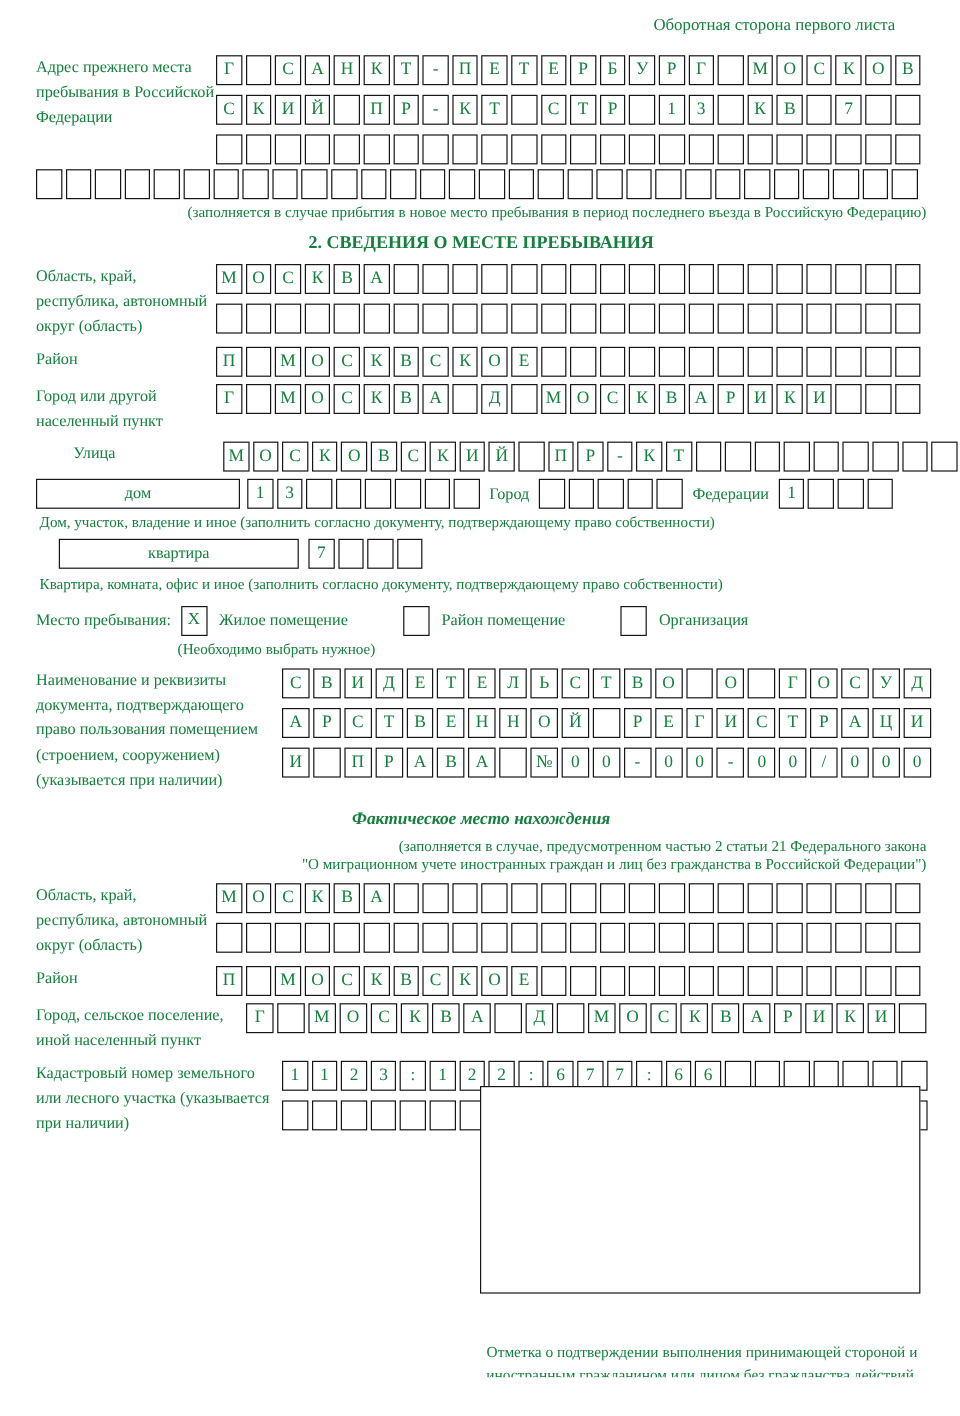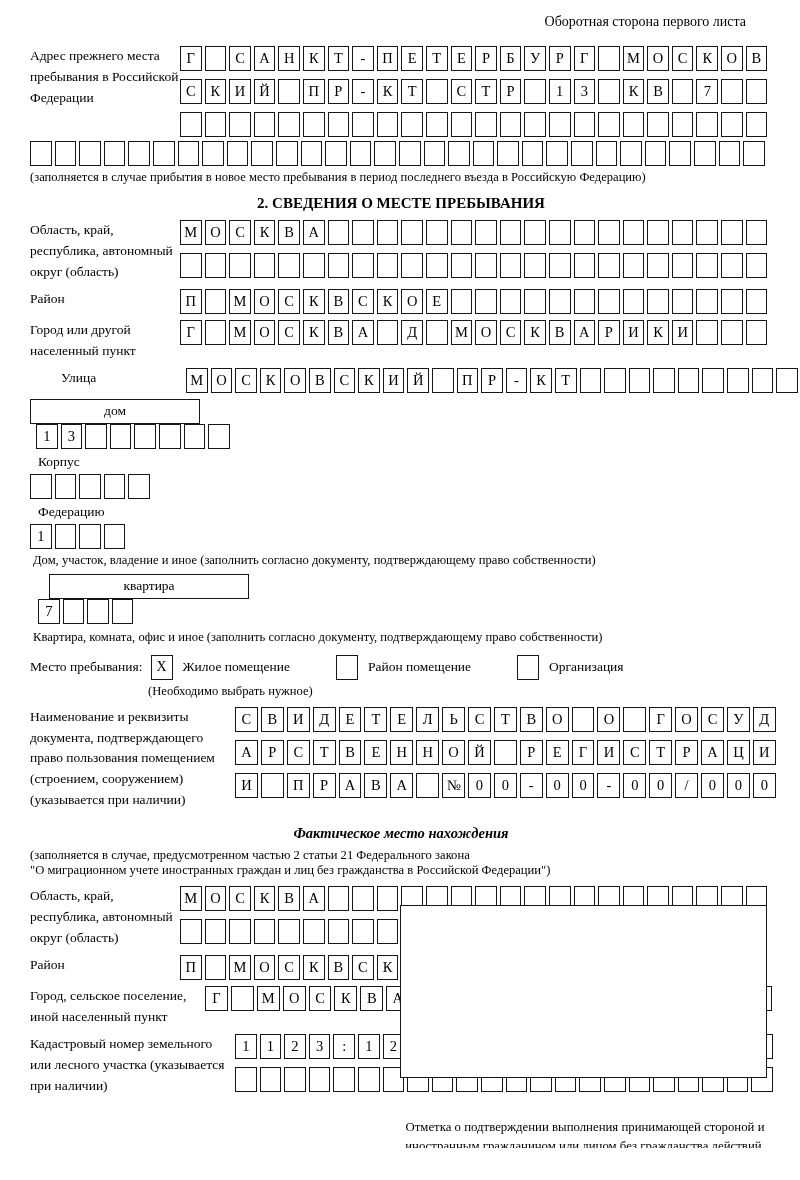--- a/index.html
+++ b/index.html
@@ -1,21 +1,21 @@
 <!DOCTYPE html>
 <html><head>
 <meta charset="utf-8">
 <style>
   html,body{margin:0;padding:0;background:#ffffff;}
   .page{
     position:relative;
     width:800px;height:1148px;
     background:#ffffff;
     font-family:"Liberation Serif","DejaVu Serif",serif;
-    color:#000000;
+    color:#15803d;
     box-sizing:border-box;
     padding:14px 28px 0 30px;
     overflow:hidden;
   }
   .back-note{text-align:right;font-size:14px;padding-right:26px;margin-bottom:16px;}
   .row-flex{display:flex;align-items:flex-start;}
   .label{font-size:13.5px;line-height:1.55;}
   .w150{flex:0 0 150px;}
   .w125{flex:0 0 125px;margin-left:31px;}
   .w175{flex:0 0 175px;}
@@ -27,30 +27,30 @@
     box-sizing:border-box;
     width:21.6px;height:25px;
     border:1.6px solid #161616;
     display:flex;align-items:center;justify-content:center;
     font-size:14.5px;line-height:1;background:#fff;
     flex:0 0 auto;
   }
   .cells-wide .cell{width:22.9px;}
   .mt4{margin-top:4px;} .mt6{margin-top:6px;} .mt8{margin-top:8px;}
   .note{font-size:12.6px;}
-  .note-center{text-align:left;}
+  .note-center{text-align:right;}
   .sec-title{font-weight:bold;font-size:15px;text-align:center;margin:10px 0 8px 0;}
   .sub-title{font-weight:bold;font-size:14.5px;text-align:center;margin:14px 0 6px 0;font-style:italic;}
   .widebox{
     box-sizing:border-box;border:1.6px solid #161616;height:25px;
     display:flex;align-items:center;justify-content:center;
     font-size:13.5px;background:#fff;flex:0 0 auto;
   }
   .inline-label{font-size:13.5px;line-height:25px;padding:0 8px;white-space:nowrap;}
-  .house-row{display:flex;align-items:flex-start;margin-top:6px;flex-direction:column;}
+  .house-row{display:flex;align-items:flex-start;margin-top:6px;}
   .stay-row{display:flex;align-items:center;margin-top:10px;font-size:13.5px;}
   .checkbox{
     box-sizing:border-box;width:22px;height:25px;border:1.6px solid #161616;
     display:inline-flex;align-items:center;justify-content:center;
     font-size:14px;margin:0 10px 0 8px;flex:0 0 auto;
   }
   .opt-gap{width:38px;flex:0 0 auto;}
   .stamp-box{
     box-sizing:border-box;
     position:absolute;left:400px;top:905px;
@@ -343,29 +343,29 @@
     <div class="cells" style="margin-left:6px">
         <div class="cell">1</div>
         <div class="cell">3</div>
         <div class="cell"></div>
         <div class="cell"></div>
         <div class="cell"></div>
         <div class="cell"></div>
         <div class="cell"></div>
         <div class="cell"></div>
       </div>
-    <div class="inline-label">Корпус</div>
+    <div class="inline-label">Город</div>
     <div class="cells">
         <div class="cell"></div>
         <div class="cell"></div>
         <div class="cell"></div>
         <div class="cell"></div>
         <div class="cell"></div>
       </div>
-    <div class="inline-label">Федерацию</div>
+    <div class="inline-label">Федерации</div>
     <div class="cells">
         <div class="cell">1</div>
         <div class="cell"></div>
         <div class="cell"></div>
         <div class="cell"></div>
       </div>
   </div>
   <div class="note mt4 indent3">Дом, участок, владение и иное (заполнить согласно документу, подтверждающему право собственности)</div>
 
   <div class="house-row">

